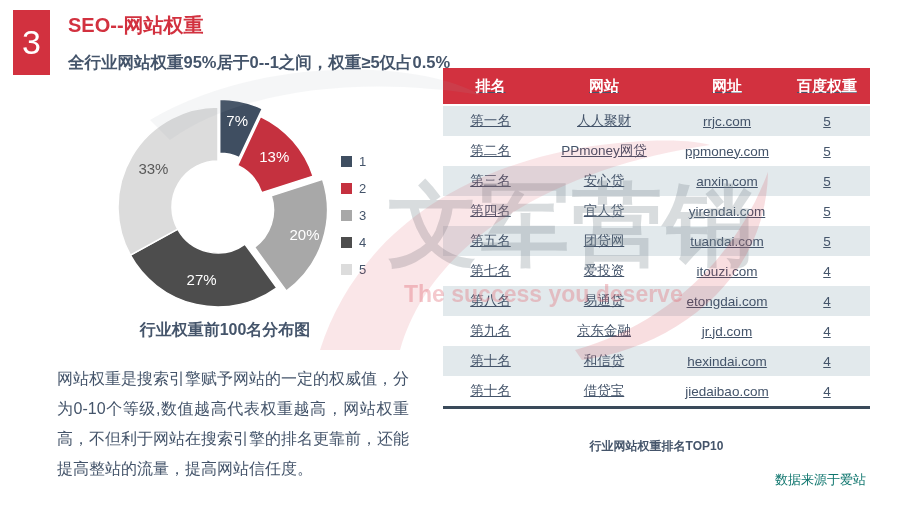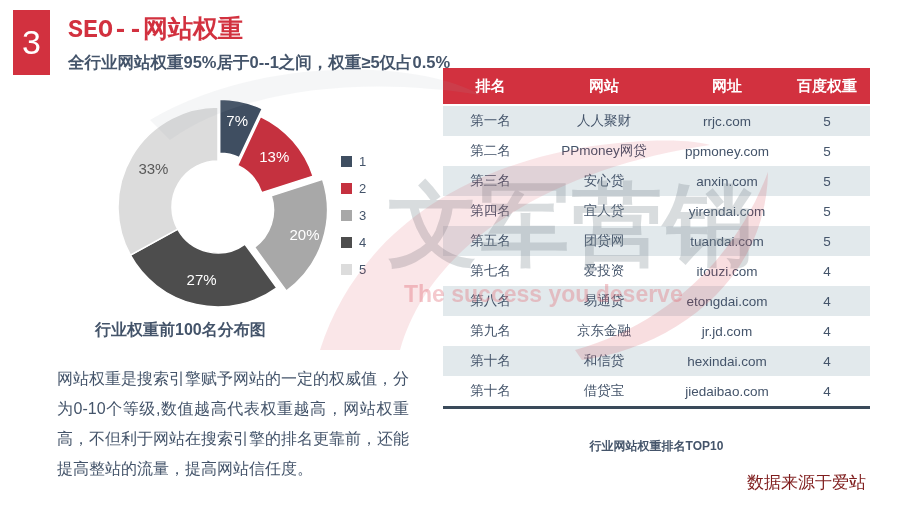--- a/index.html
+++ b/index.html
@@ -7,47 +7,47 @@
     width:919px;height:514px;position:relative;background:#ffffff;overflow:hidden;
     font-family:"Liberation Sans","DejaVu Sans",sans-serif;color:#44546A;
   }
   .abs{position:absolute;}
   
   .slide-num{
     left:13px;top:10px;width:37px;height:65px;background:#D2313F;color:#fff;
     display:flex;align-items:center;justify-content:center;
     font-size:34px;font-weight:300;z-index:2;
   }
-  .title{left:68px;top:12px;font-size:25px;font-weight:bold;color:#D2313F;z-index:2;font-family:Liberation Mono, monospace;}
+  .title{left:68px;top:12px;font-size:20px;font-weight:bold;color:#D2313F;z-index:2;}
   .subtitle{left:68px;top:52px;font-size:16.5px;font-weight:bold;color:#44546A;z-index:2;}
   
   .chart-svg{left:85px;top:90px;z-index:2;}
-  .chart-caption{left:95px;top:320px;width:260px;
+  .chart-caption{left:95px;top:320px;width:260px;text-align:center;
     font-size:16px;font-weight:bold;color:#44546A;z-index:2;}
   .legend{left:341px;top:148px;z-index:2;}
   .legend-item{display:flex;align-items:center;height:27px;}
   .legend-swatch{width:11px;height:11px;margin-right:7px;display:inline-block;}
   .legend-label{font-size:13px;color:#44546A;}
   
   .para{left:57px;top:364px;width:352px;font-size:16px;line-height:30px;
     text-align:justify;color:#44546A;z-index:2;}
   
   .tablewrap{left:443px;top:68px;width:427px;z-index:2;}
-  table{border-collapse:collapse;width:427px;table-layout:fixed;}
+  table{border-collapse:collapse;width:427px;table-layout:fixed;text-decoration:underline;}
   col.c0{width:95px;}col.c1{width:132px;}col.c2{width:114px;}col.c3{width:86px;}
   thead th{background:#D2313F;color:#fff;font-size:15px;font-weight:bold;
     height:34px;border-bottom:2px solid #fff;}
   tbody td{height:30px;font-size:13.5px;color:#44546A;text-align:center;padding:0;margin-left:16px;}
   tbody tr:nth-child(odd) td{background:#E2E9EC;}
   tbody tr:nth-child(even) td{background:#ffffff;}
   tbody tr:last-child td{border-bottom:3px solid #3A4A5A;}
   .table-caption{left:443px;top:438px;width:427px;text-align:center;
     font-size:12px;font-weight:bold;color:#44546A;z-index:2;}
   
-  .source{right:53px;top:471px;font-size:17px;color:#7f1d1d;z-index:2;}
+  .source{right:53px;top:471px;font-size:13px;color:#0f766e;z-index:2;}
   
   .wm{z-index:5;pointer-events:none;}
   .wm-brand{left:388px;top:180px;font-size:90px;font-weight:bold;letter-spacing:2px;
     color:rgba(125,140,146,0.30);white-space:nowrap;line-height:1;}
   .wm-slogan{left:404px;top:281px;font-size:23px;font-weight:bold;
     color:rgba(228,120,130,0.40);white-space:nowrap;}
   .wm-svg{left:0;top:0;}
 </style>
 </head>
 <body>

